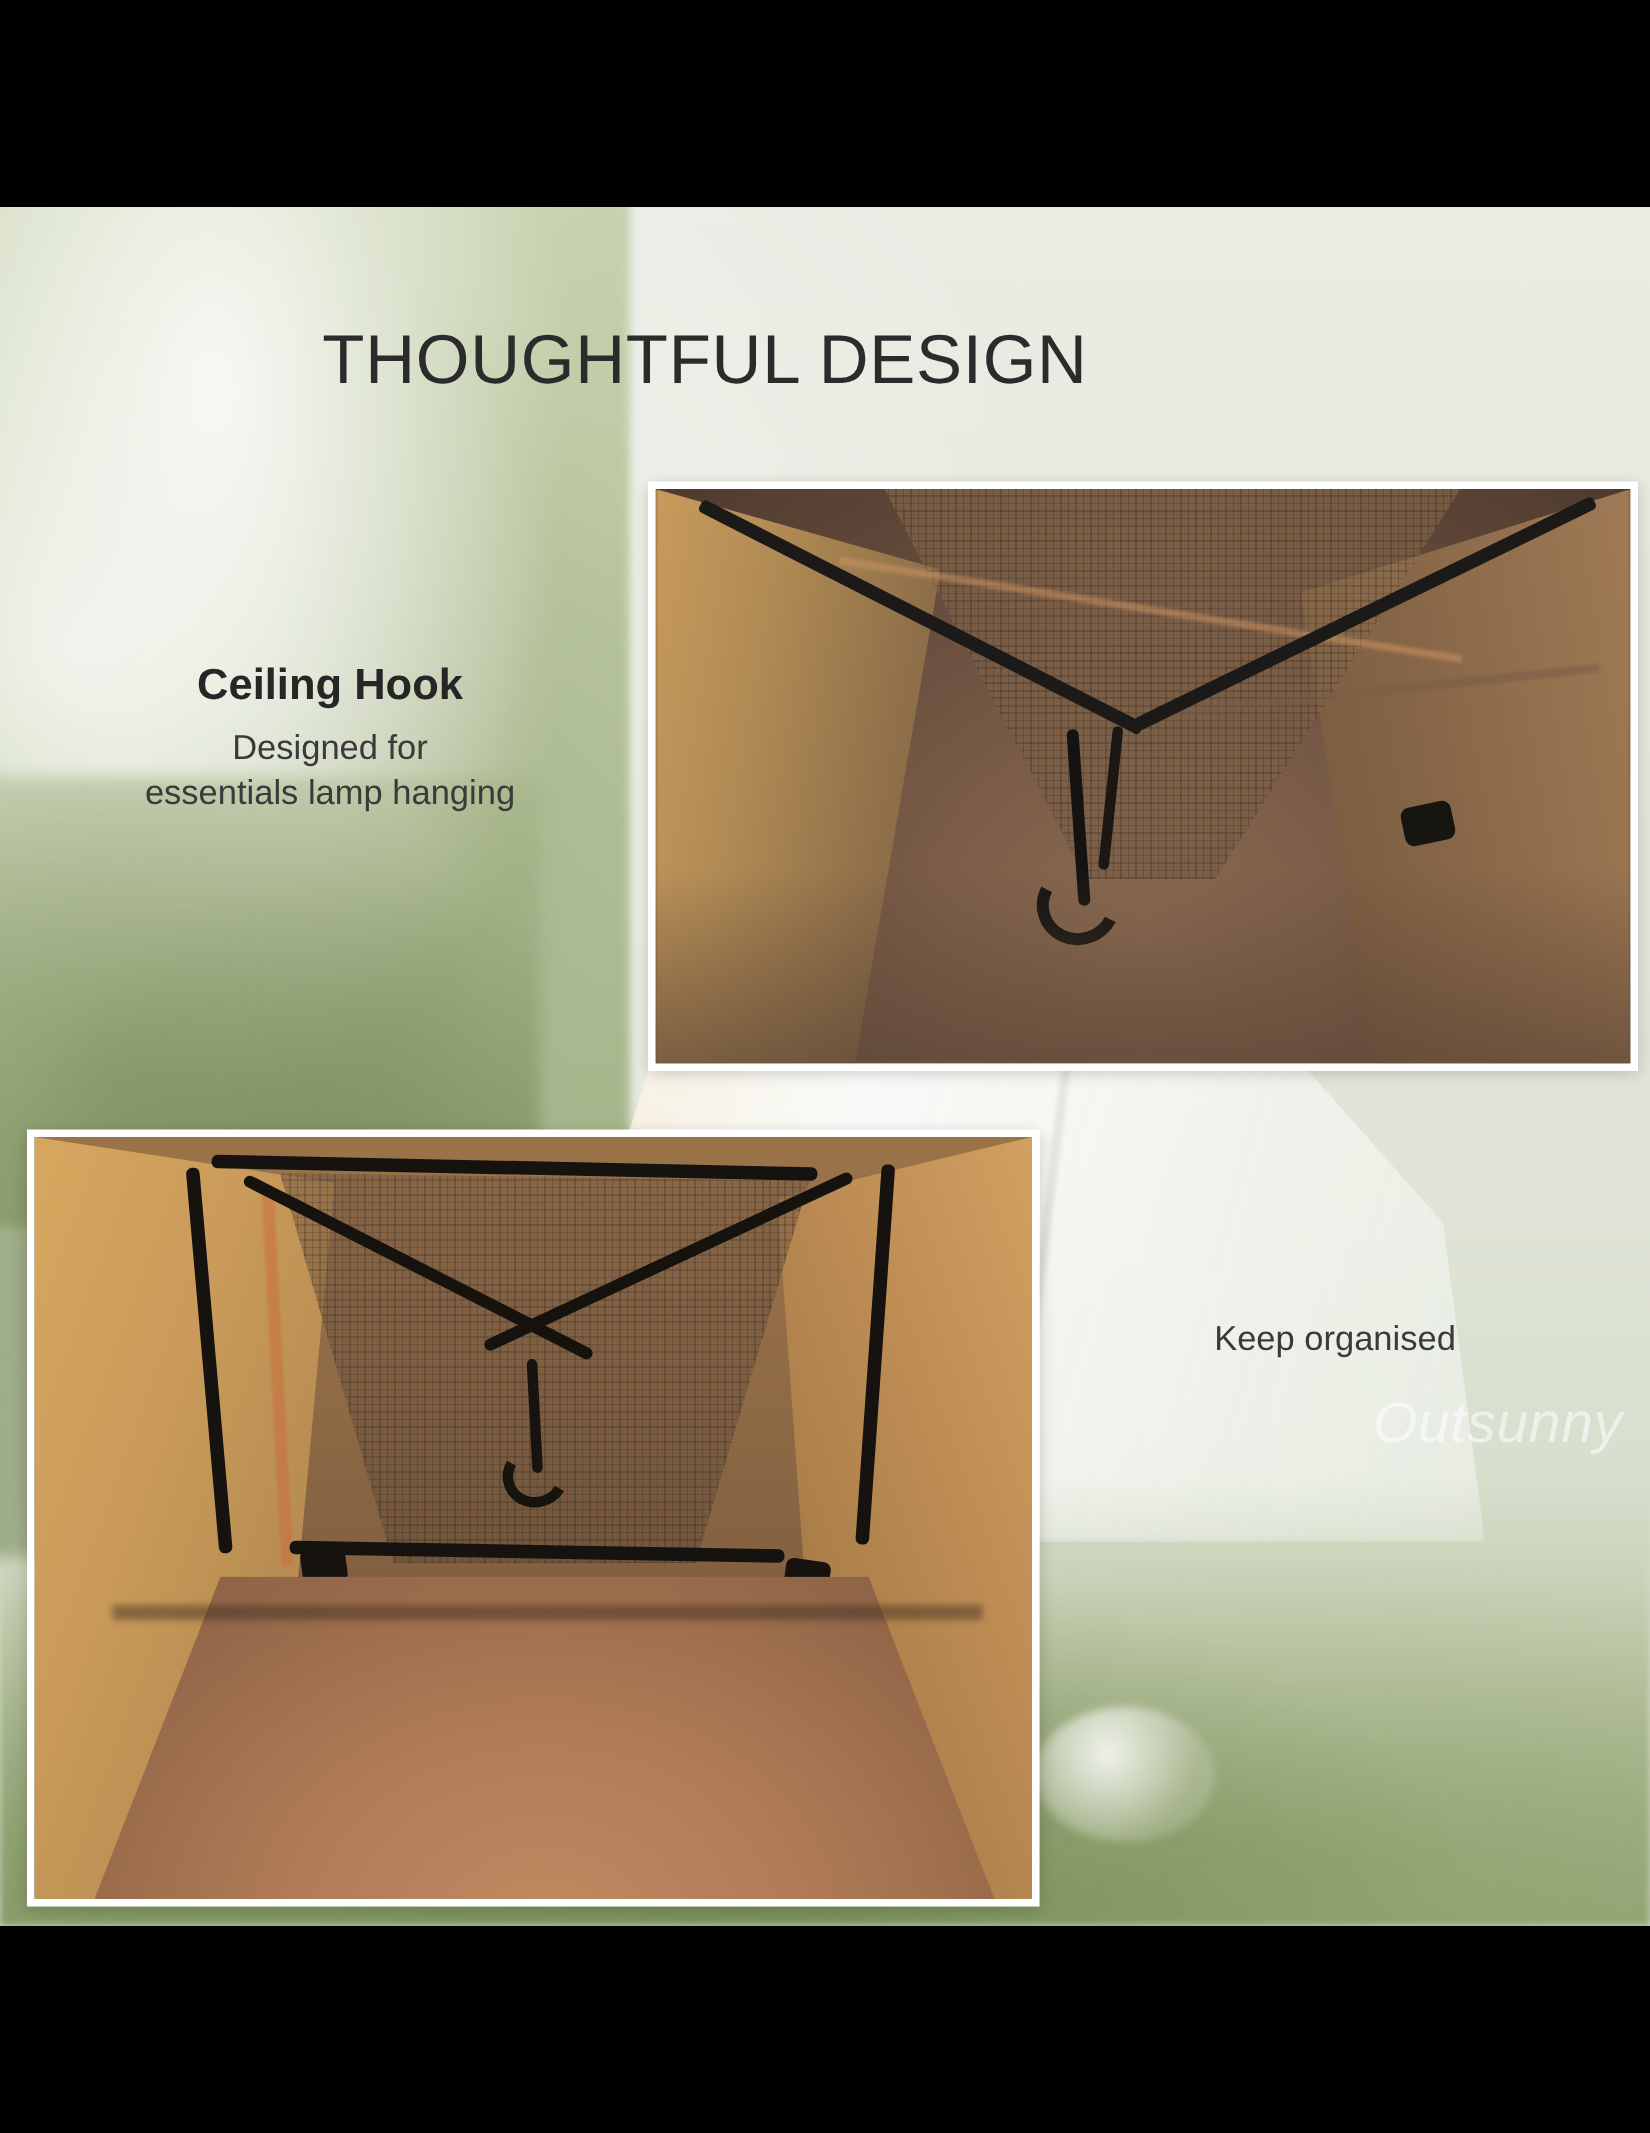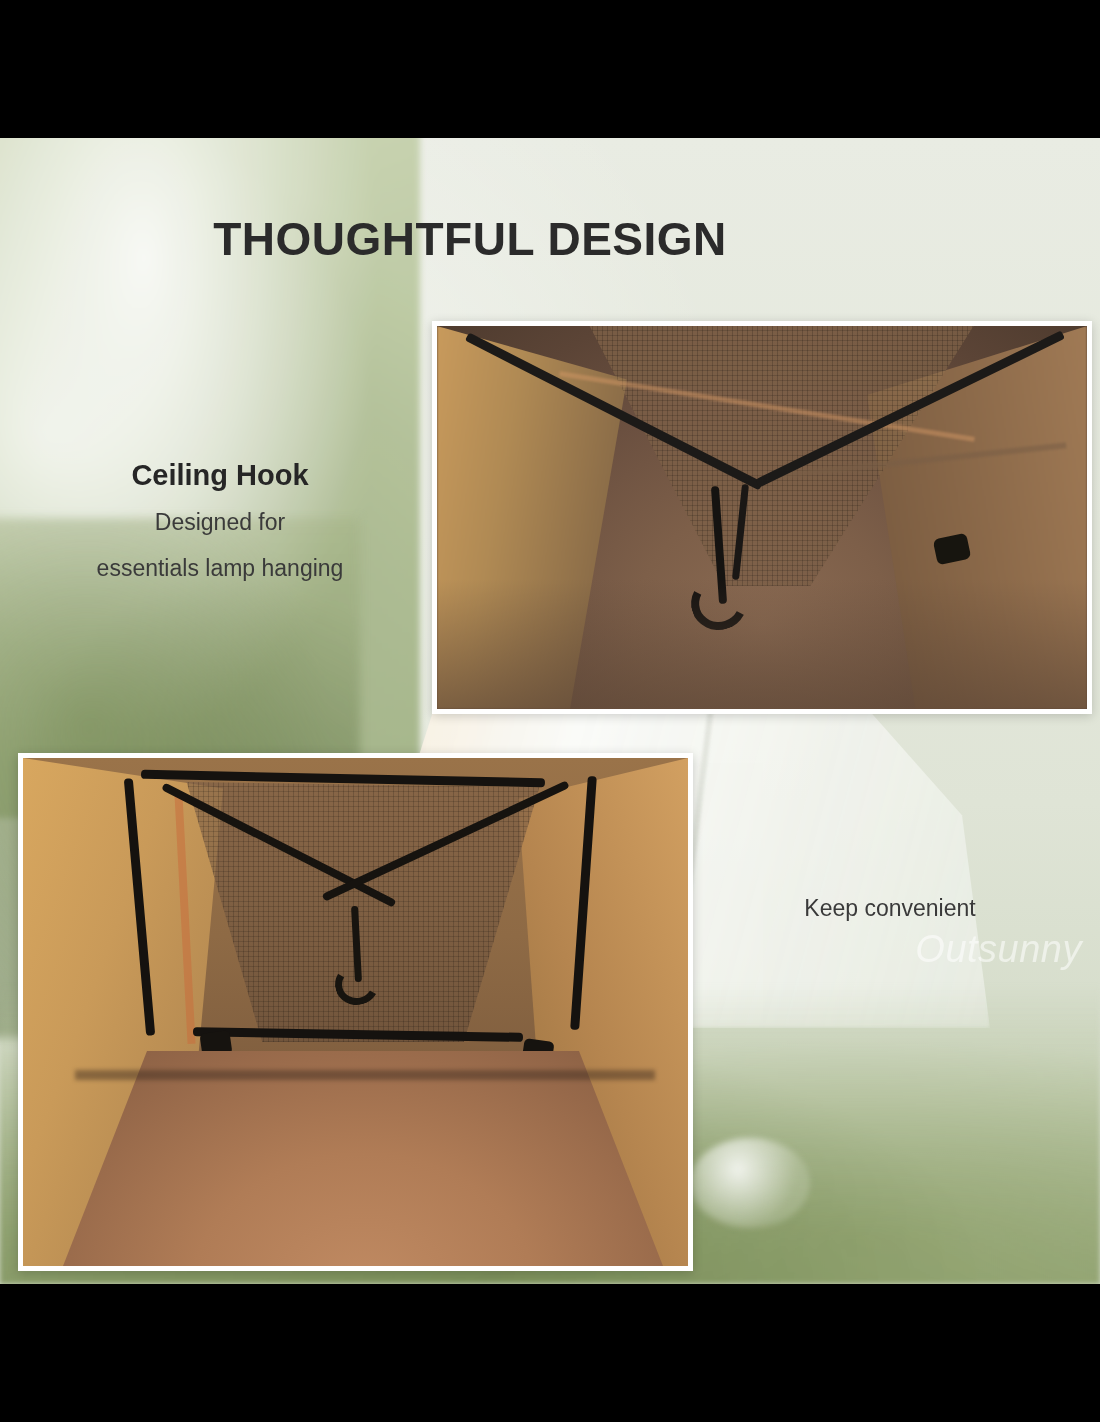--- a/index.html
+++ b/index.html
@@ -127,21 +127,21 @@
     user-select: none;
   }
 
   .title {
     position: absolute;
     left: 0;
     top: 74px;
     width: 940px;
     text-align: center;
     font-size: 46px;
-    font-weight: bold;
+    font-weight: normal;
     color: #2b2b2b;
     letter-spacing: 0.5px;
   }
 
   
   .photo-card {
     position: absolute;
     border: 5px solid #ffffff;
     box-sizing: border-box;
     overflow: hidden;
@@ -339,25 +339,25 @@
     font-size: 29px;
     font-weight: bold;
     color: #262626;
     margin: 0 0 10px 0;
     line-height: 1.1;
   }
   .caption .sub {
     font-size: 23px;
     color: #3a3a3a;
     line-height: 1.3;
-    margin: 16px;
+    margin: 0;
   }
   .caption-ceiling {
     left: 30px;
-    top: 322px;
+    top: 304px;
     width: 380px;
   }
   .caption-storage {
     left: 700px;
     top: 740px;
     width: 380px;
   }
 </style>
 </head>
 <body>
@@ -416,17 +416,17 @@
       </div>
     </div>
 
     <div class="caption caption-ceiling">
       <p class="head">Ceiling Hook</p>
       <p class="sub">Designed for</p>
       <p class="sub">essentials lamp hanging</p>
     </div>
 
     <div class="caption caption-storage">
-      <p class="sub">Keep convenient</p>
+      <p class="sub">Keep organised</p>
     </div>
 
   </div>
 </div>
 
 </body></html>

